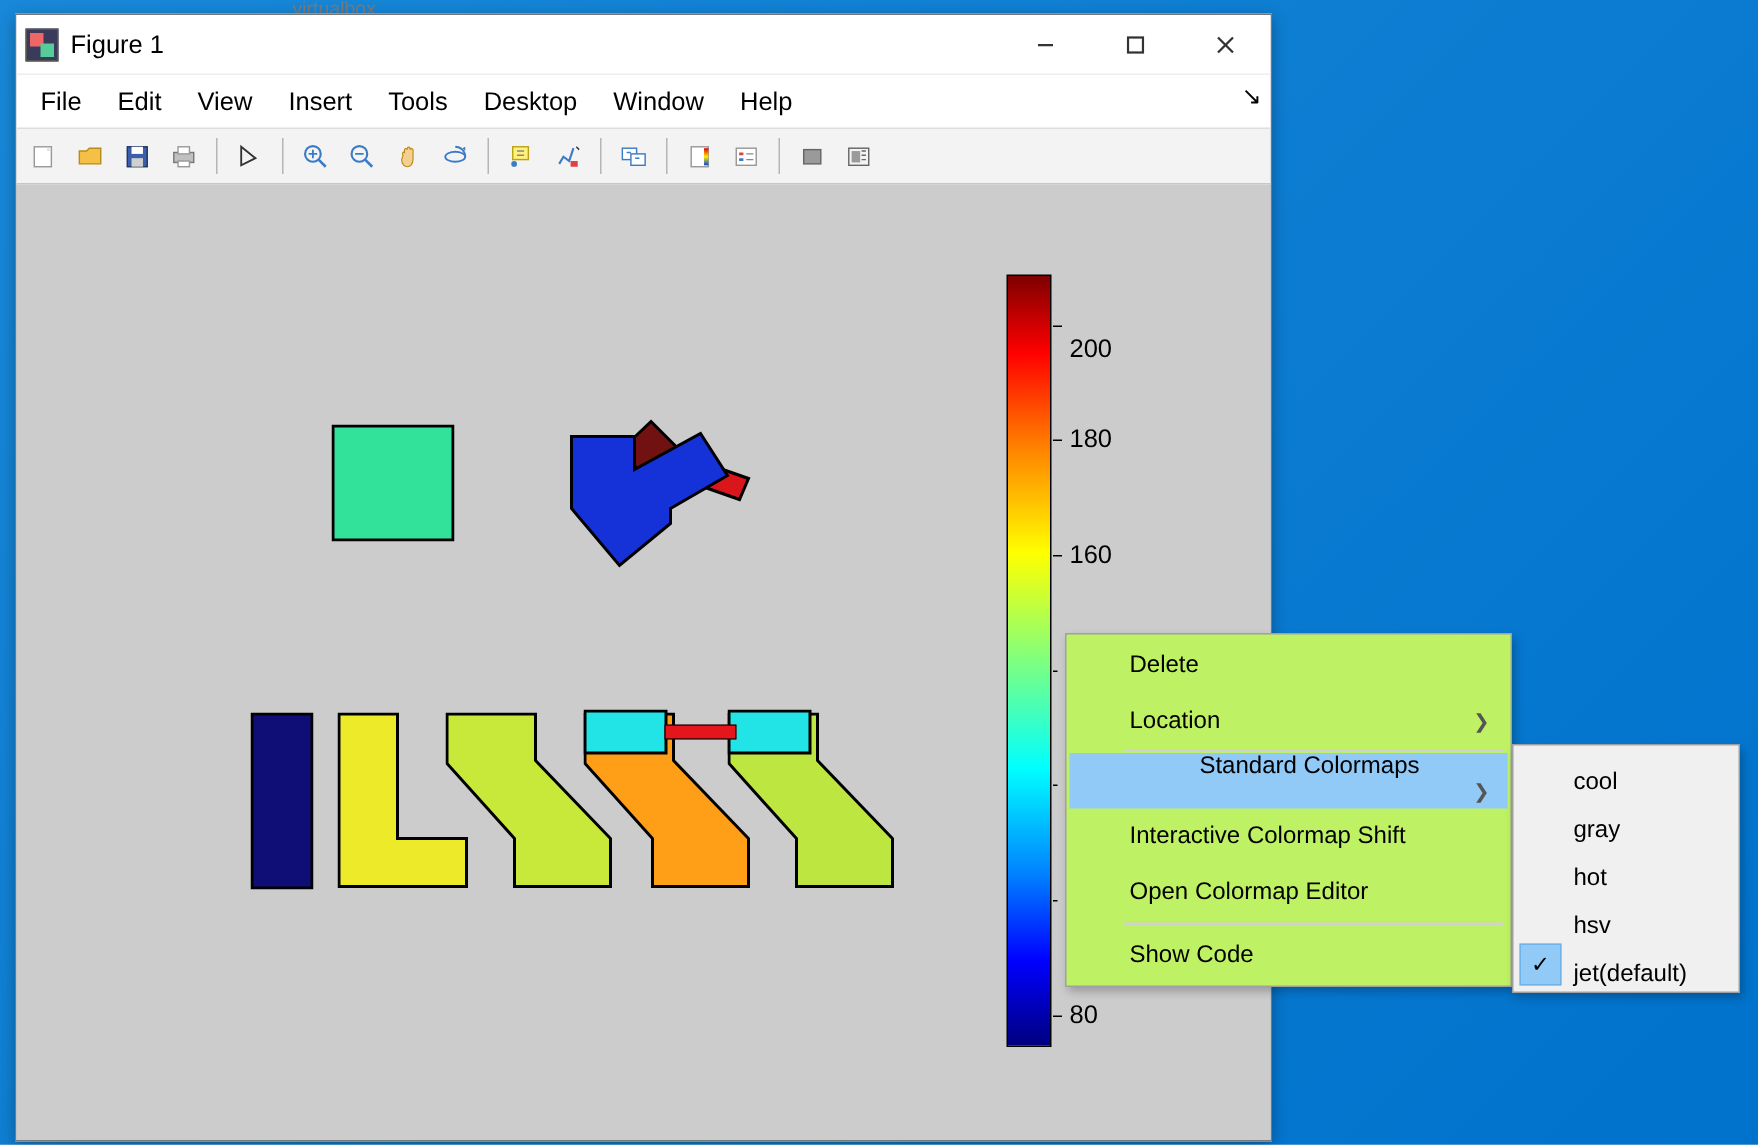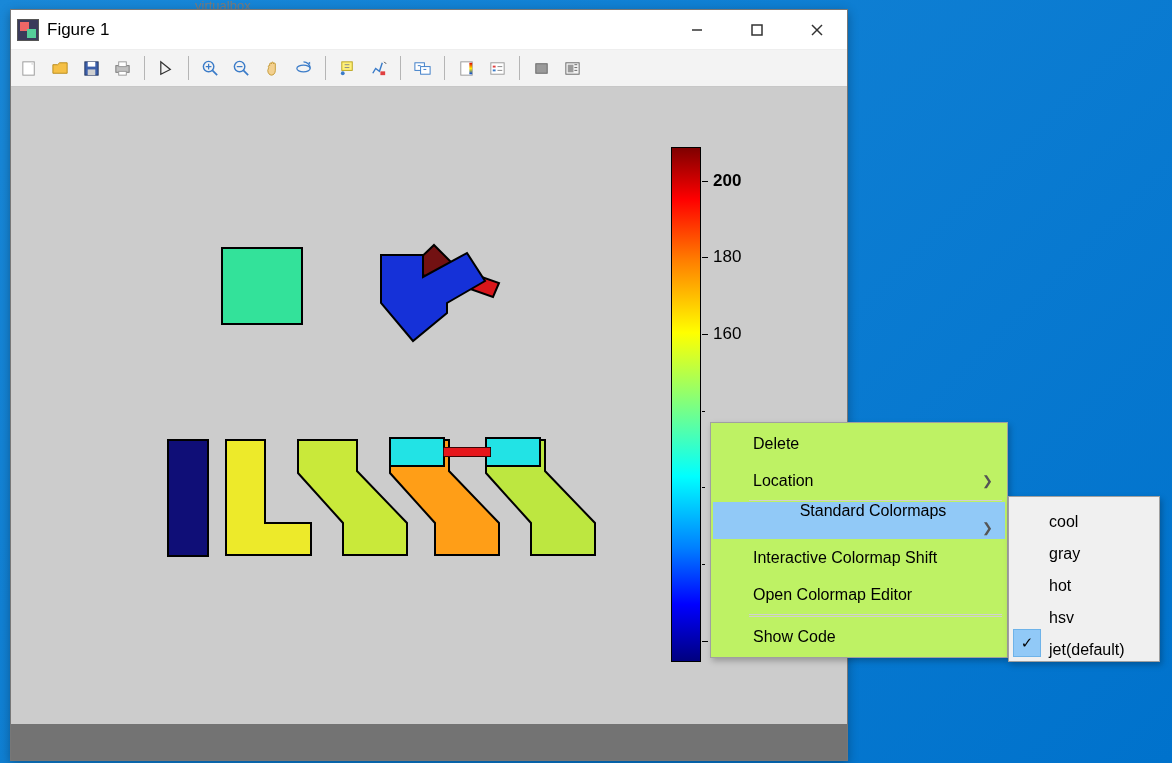--- a/index.html
+++ b/index.html
@@ -27,21 +27,21 @@
       left: 195px;
       color: #7a7a7a;
       font-size: 13px;
     }
     .window {
       position: absolute;
       top: 9px;
       left: 10px;
       width: 838px;
       height: 752px;
-      background: #737373;
+      background: #ffffff;
       border: 1px solid #777;
       box-shadow: 0 3px 10px rgba(0,0,0,0.3);
     }
     .titlebar {
       height: 40px;
       display: flex;
       align-items: center;
       padding-left: 6px;
       background: #fff;
       border-bottom: 1px solid #eee;
@@ -257,20 +257,31 @@
       </div>
       <div>
         <svg viewBox="0 0 12 12">
             <line x1="1" y1="1" x2="11" y2="11" stroke-width="1.5"></line>
             <line x1="11" y1="1" x2="1" y2="11" stroke-width="1.5"></line>
           </svg>
       </div>
     </div>
   </div>
 
+  <div class="menubar">
+    <div class="menu-item">File</div>
+    <div class="menu-item">Edit</div>
+    <div class="menu-item">View</div>
+    <div class="menu-item">Insert</div>
+    <div class="menu-item">Tools</div>
+    <div class="menu-item">Desktop</div>
+    <div class="menu-item">Window</div>
+    <div class="menu-item">Help</div>
+    <div class="overflow-item">↘</div>
+  </div>
 
   <div class="toolbar">
     <div class="tb-btn">
       <svg viewBox="0 0 20 20">
           <rect x="3" y="3" width="12" height="14" fill="#fff" stroke="#999"></rect>
           <path d="M12 3 L15 6 L12 6 Z" fill="#e0e0e0"></path>
         </svg>
     </div>
     <div class="tb-btn">
       <svg viewBox="0 0 20 20">
@@ -427,21 +438,21 @@
 
     <div class="colorbar">
       <div class="tick" style="top:33px;"></div>
       <div class="tick" style="top:109px;"></div>
       <div class="tick" style="top:186px;"></div>
       <div class="minortick" style="top:263px;"></div>
       <div class="minortick" style="top:339px;"></div>
       <div class="minortick" style="top:416px;"></div>
       <div class="tick" style="top:493px;"></div>
     </div>
-    <span class="cb-label" style="top:84px;font-weight:bold;">200</span>
+    <span class="cb-label" style="top:100px;">200</span>
     <span class="cb-label" style="top:160px;">180</span>
     <span class="cb-label" style="top:237px;">160</span>
     <span class="cb-label" style="top:544px;">80</span>
   </div>
 </div>
 
 <div class="context-menu">
   <div class="cm-item">
     <span>Delete</span>
   </div>

